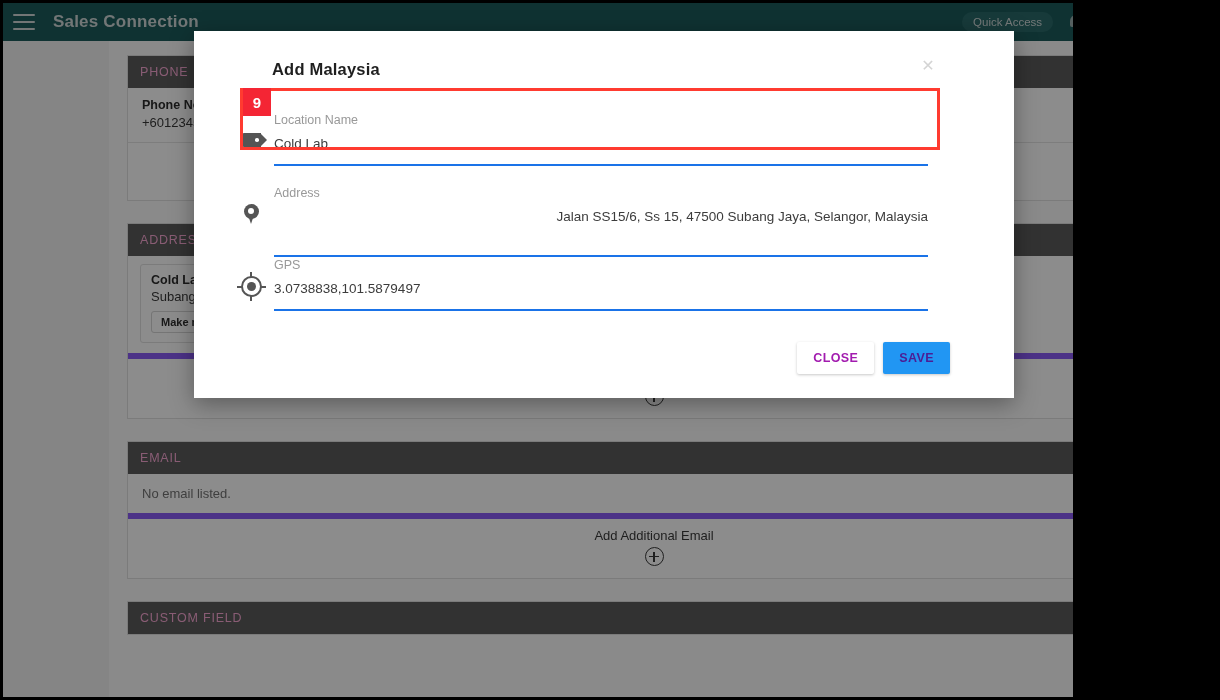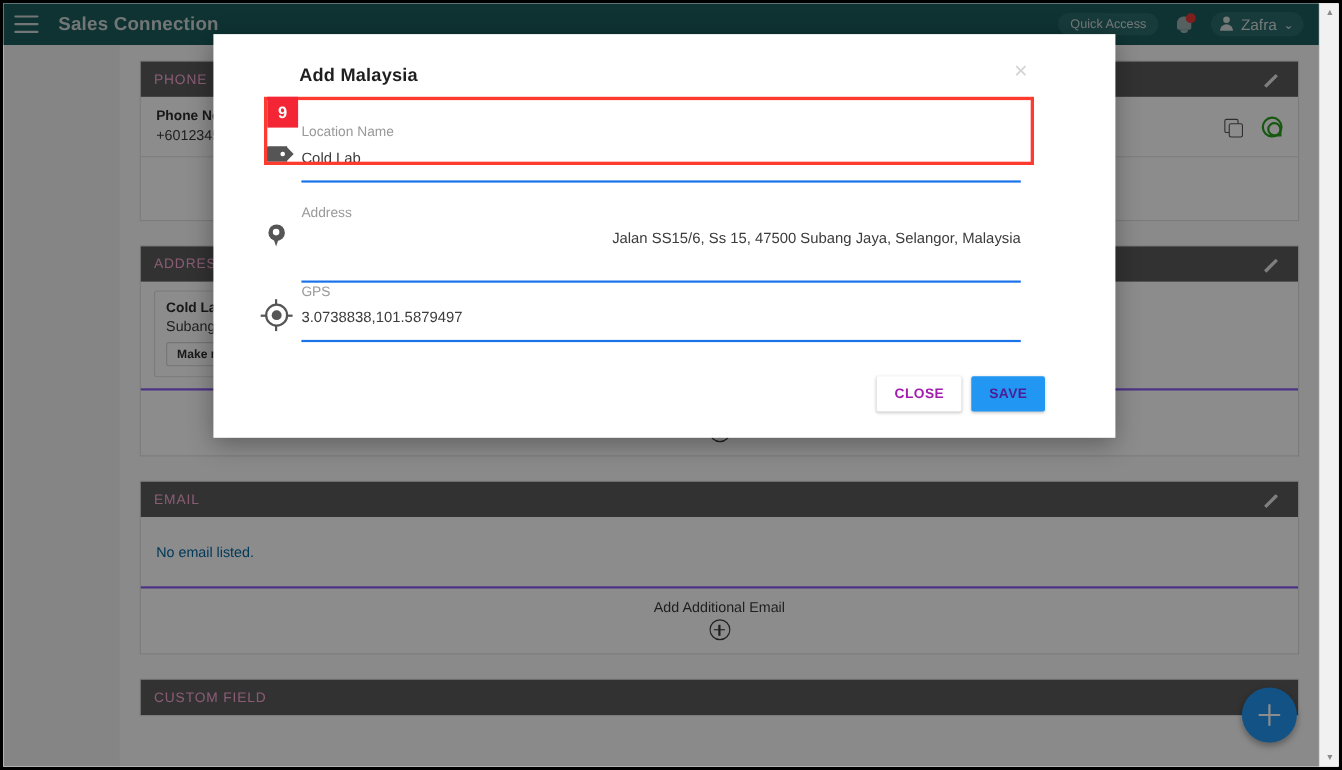--- a/index.html
+++ b/index.html
@@ -7,21 +7,21 @@
   html, body {
     width: 1220px;
     height: 700px;
     overflow: hidden;
     font-family: "Liberation Sans", sans-serif;
     background: #000;
   }
 
   #screen {
     position: relative;
-    width: 1220px;
+    width: 1076px;
     height: 700px;
     background: #ffffff;
     overflow: hidden;
     border: 3px solid #000000;
   }
 
   
   #app {
     position: absolute;
     left: 0; top: 0;
@@ -216,24 +216,24 @@
     margin-top: 7px;
     border: 1px solid #d5d5d5;
     border-radius: 3px;
     padding: 4px 9px;
     font-size: 11px;
     font-weight: bold;
     color: #2d2d2d;
     cursor: pointer;
   }
 
-  .empty-line { padding: 24px 14px; font-size: 13px; color: #0369a1; }
+  .empty-line { padding: 12px 14px; font-size: 13px; color: #737373; }
 
   .add-zone {
-    border-top: 2px solid #8b5cf6;
+    border-top: 6px solid #8b5cf6;
     padding: 9px 0 12px 0;
     text-align: center;
     cursor: pointer;
   }
   .add-zone-label { font-size: 13px; color: #3a3a3a; }
   .plus-circle {
     margin: 4px auto 0 auto;
     width: 19px; height: 19px;
     border: 1.6px solid #3a3a3a;
     border-radius: 50%;

